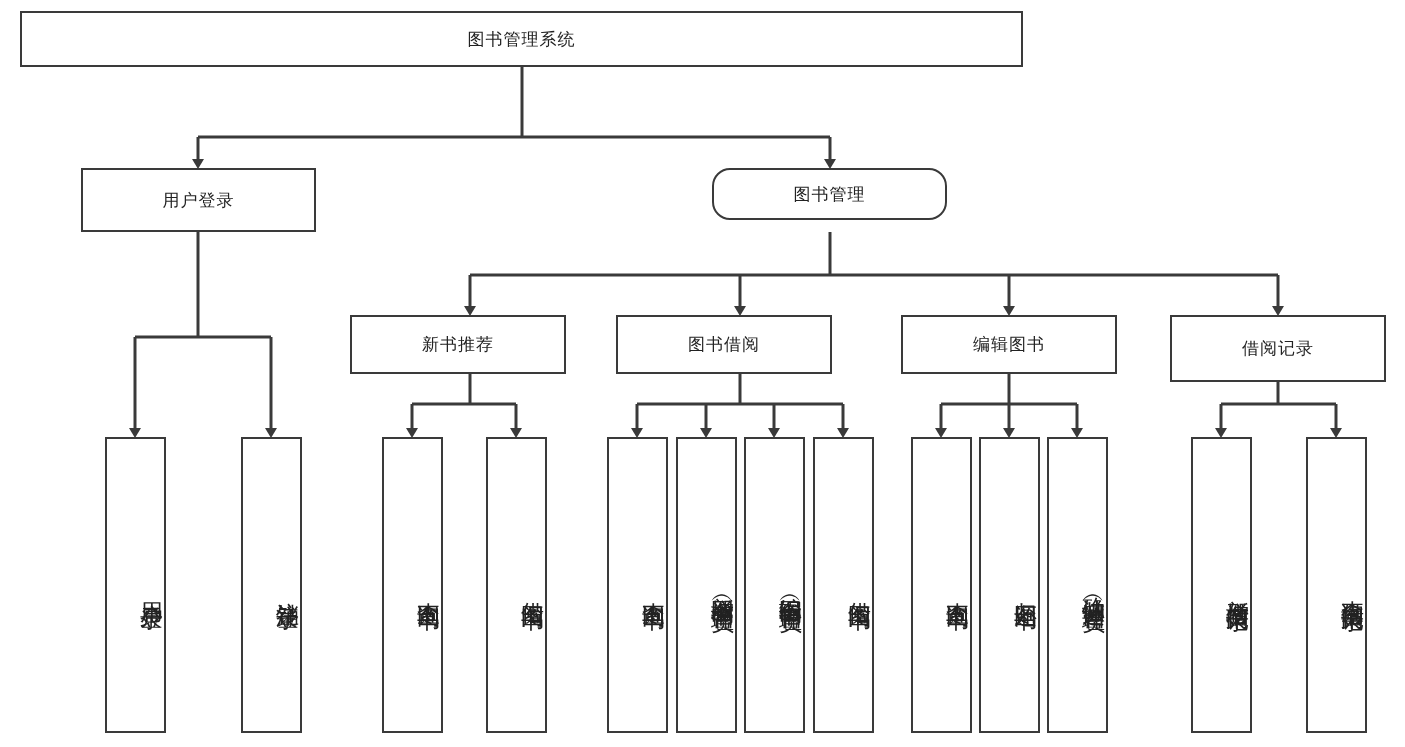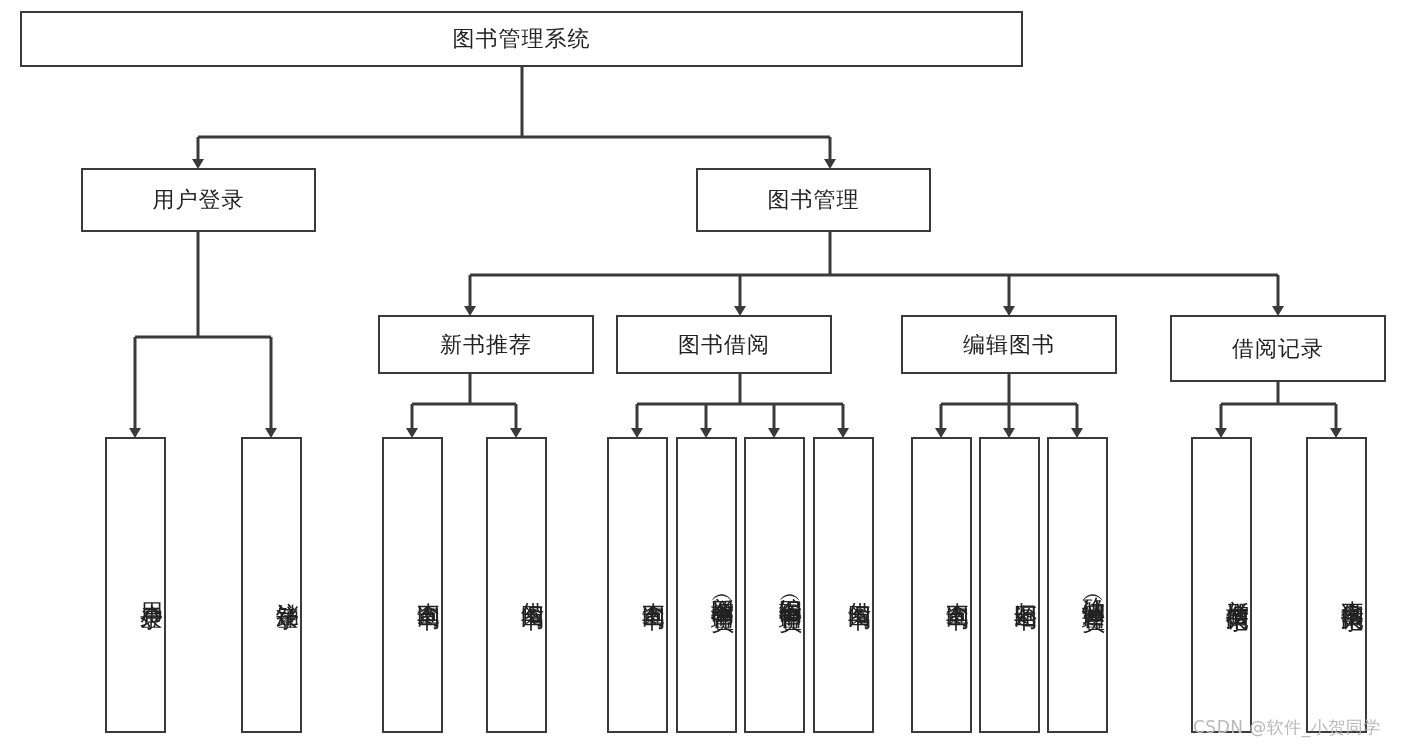--- a/index.html
+++ b/index.html
@@ -30,21 +30,21 @@
     position: absolute;
     box-sizing: border-box;
     border: 2px solid #3a3a3a;
     background: #ffffff;
     display: flex;
     align-items: center;
     justify-content: center;
     color: #222222;
   }
   .node.horiz {
-    font-size: 22px;
+    font-size: 17px;
     letter-spacing: 1px;
   }
   .node.vert {
     writing-mode: vertical-rl;
     text-orientation: upright;
     align-items: flex-start;
     justify-content: center;
     padding-top: 6px;
     font-size: 23px;
     line-height: 1.12;
@@ -119,25 +119,25 @@
     </g>
   </svg>
 
   <div class="node horiz" style="left:20px; top:11px; width:1003px; height:56px;">
     <span>图书管理系统</span>
   </div>
 
   <div class="node horiz" style="left:81px; top:168px; width:235px; height:64px;">
     <span>用户登录</span>
   </div>
-  <div class="node horiz" style="left:696px; top:168px; width:235px; height:64px;">
+  <div class="node horiz" style="left:712px; top:168px; width:235px; height:52px;border-radius:18px;">
     <span>图书管理</span>
   </div>
 
-  <div class="node horiz" style="left:378px; top:315px; width:216px; height:59px;">
+  <div class="node horiz" style="left:350px; top:315px; width:216px; height:59px;">
     <span>新书推荐</span>
   </div>
   <div class="node horiz" style="left:616px; top:315px; width:216px; height:59px;">
     <span>图书借阅</span>
   </div>
   <div class="node horiz" style="left:901px; top:315px; width:216px; height:59px;">
     <span>编辑图书</span>
   </div>
   <div class="node horiz" style="left:1170px; top:315px; width:216px; height:67px;">
     <span>借阅记录</span>
@@ -180,15 +180,14 @@
     <span class="vlabel">确认归还（管理员）</span>
   </div>
 
   <div class="node vert" style="left:1191px; top:437px; width:61px; height:296px;">
     <span class="vlabel">新增借阅记录</span>
   </div>
   <div class="node vert" style="left:1306px; top:437px; width:61px; height:296px;">
     <span class="vlabel">查询借阅记录</span>
   </div>
 
-  <div class="watermark" style="left:1193px; top:716px;">CSDN @软件_小贺同学</div>
 
 </div>
 
 </body></html>

